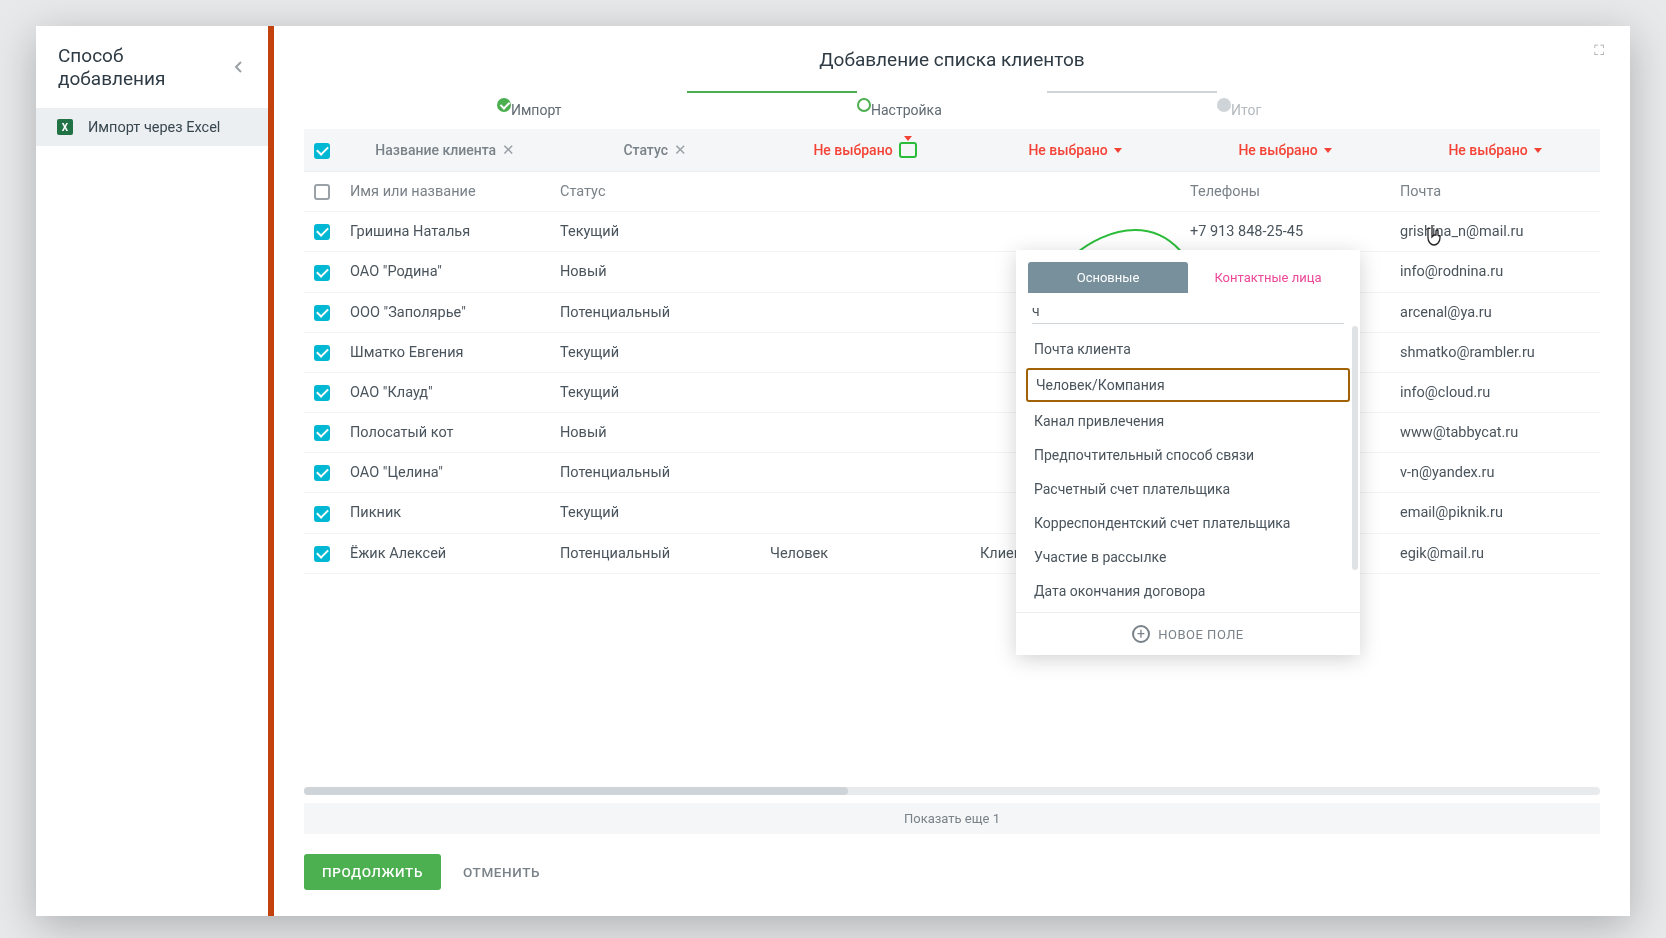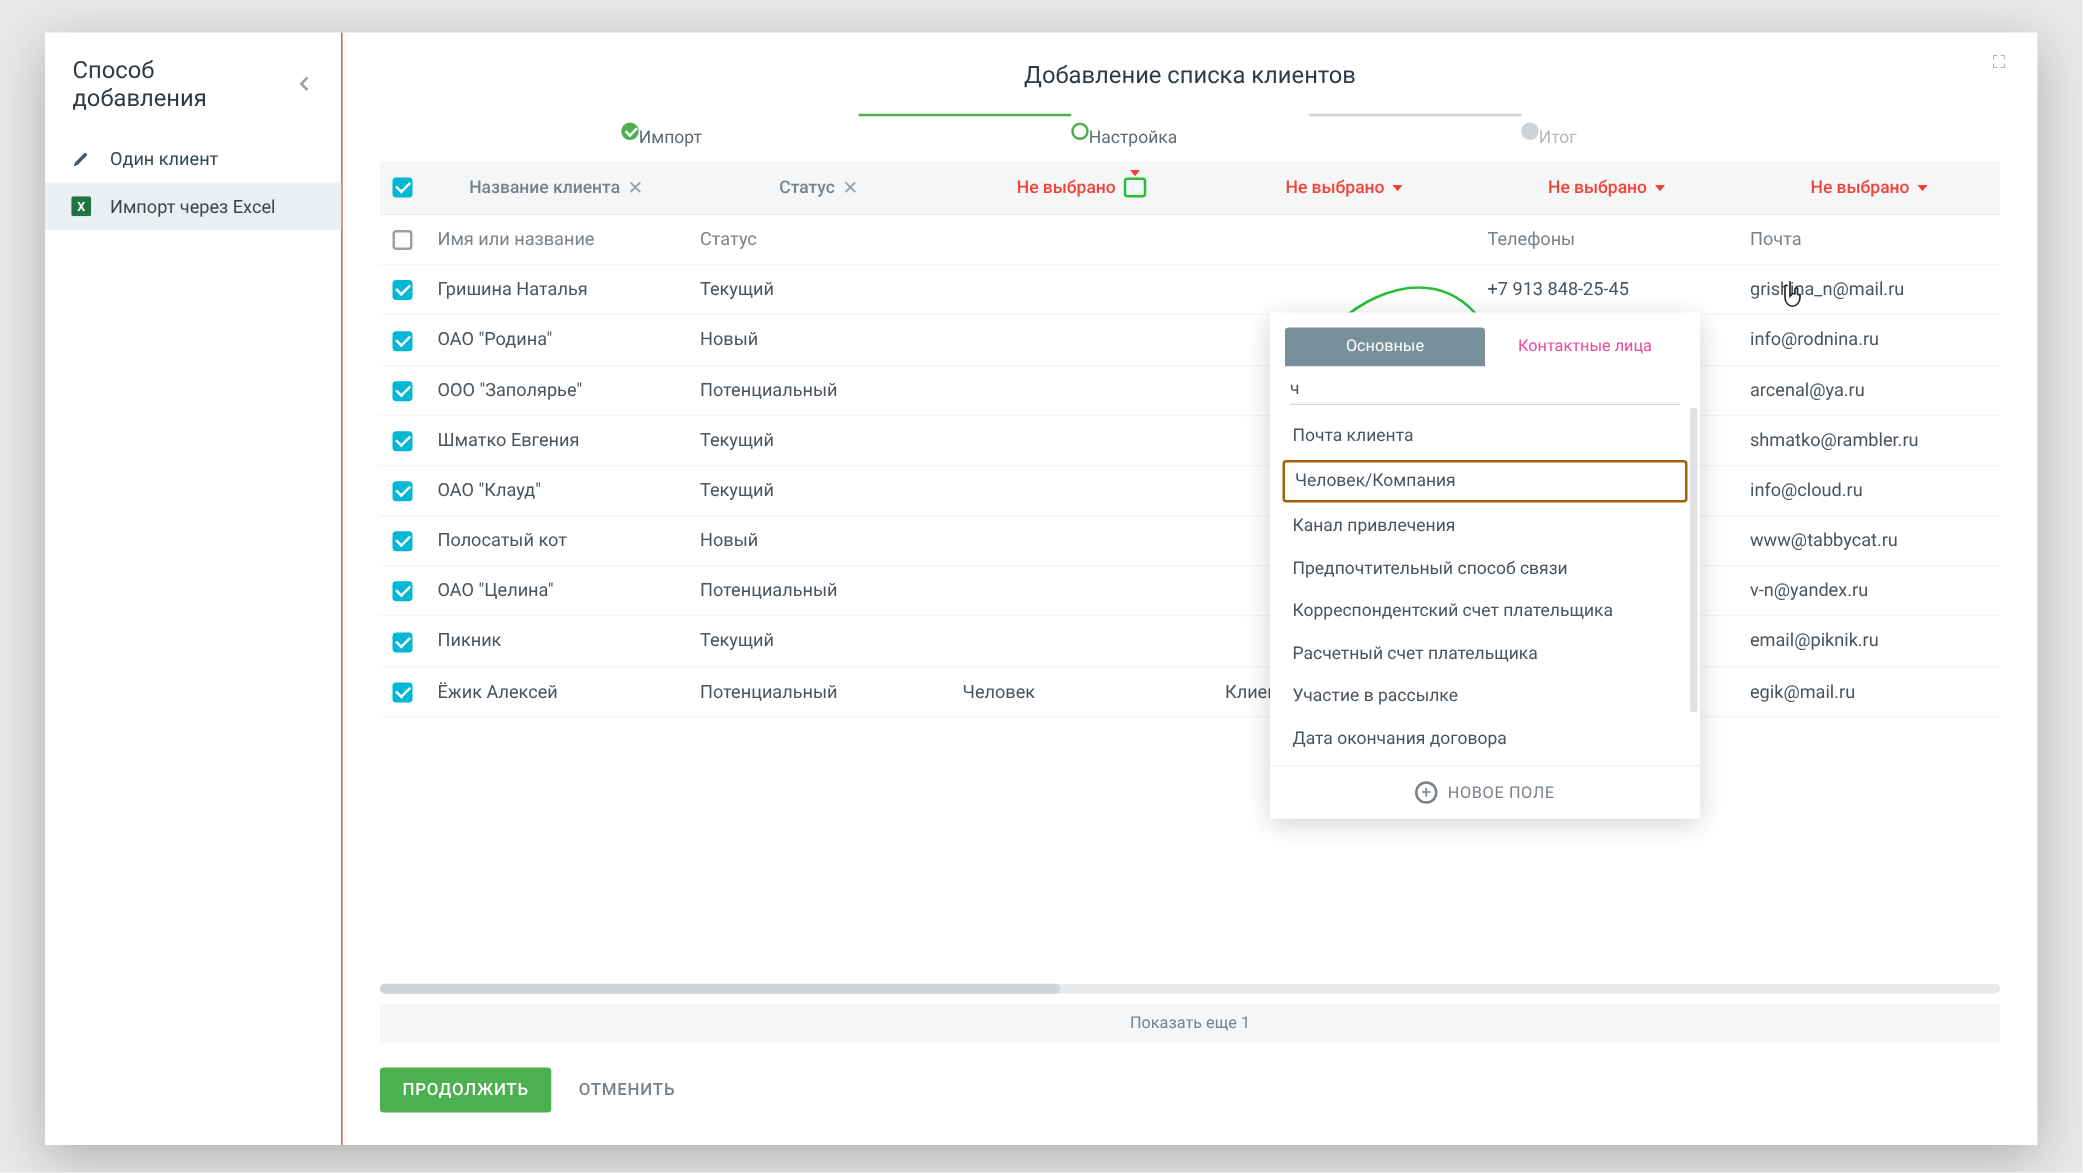--- a/index.html
+++ b/index.html
@@ -1,18 +1,18 @@
 <!DOCTYPE html>
 <html><head>
 <meta charset="utf-8">
 <style>
   * { box-sizing: border-box; margin: 0; padding: 0; font-family: -apple-system, BlinkMacSystemFont, "Segoe UI", Roboto, Arial, sans-serif; }
   body { background: #e8e9eb; width: 1666px; height: 938px; overflow: hidden; position: relative; }
   .modal { position: absolute; left: 36px; top: 26px; right: 36px; bottom: 22px; background: #fff; box-shadow: 0 10px 40px rgba(0,0,0,.25); display: flex; }
-  .sidebar { width: 252px; border-right: 1px solid #c2410c; }
+  .sidebar { width: 252px; border-right: 6px solid #c2410c; }
   .sidebar-header { display: flex; align-items: center; justify-content: space-between; padding: 18px 20px 18px 22px; }
   .sidebar-title { font-size: 19px; color: #2f3b44; }
   .chev { width: 18px; height: 18px; display:flex;align-items:center;justify-content:center;color:#9aa1a7; cursor:pointer;}
   .side-item { display:flex; align-items:center; gap:14px; padding: 10px 20px; color:#37474f; font-size:14.5px; cursor:pointer; }
   .side-item.active { background:#eceff1; }
   .side-ico { width:18px; height:18px; display:flex;align-items:center;justify-content:center; }
   .main { flex:1; display:flex; flex-direction:column; position:relative; }
   .main-header { position:relative; padding: 22px 40px 4px; text-align:center; }
   .main-title { font-size:19px; color:#2f3b44; }
   .expand-ico { position:absolute; right:26px; top:16px; color:#9aa1a7; cursor:pointer; font-size:14px; }
@@ -68,28 +68,20 @@
 <div class="modal">
   <aside class="sidebar">
     <div class="sidebar-header">
       <div class="sidebar-title">Способ добавления</div>
       <div class="chev">
         <svg width="10" height="12" viewBox="0 0 10 12">
             <path d="M7 1 L2 6 L7 11" stroke="#9aa1a7" stroke-width="2" fill="none"></path>
           </svg>
       </div>
     </div>
-    <div class="side-item">
-      <span class="side-ico">
-        <svg width="16" height="16" viewBox="0 0 16 16">
-            <path d="M2 14l1-3 8-8 2 2-8 8-3 1z" fill="#455a64"></path>
-          </svg>
-      </span>
-      <span>Один клиент</span>
-    </div>
     <div class="side-item active">
       <span class="side-ico">
         <svg width="16" height="16" viewBox="0 0 16 16">
             <rect width="16" height="16" rx="2" fill="#217346"></rect>
             <text x="8" y="12" text-anchor="middle" fill="#fff" font-size="10" font-weight="bold">X</text>
           </svg>
       </span>
       <span>Импорт через Excel</span>
     </div>
   </aside>
@@ -266,22 +258,22 @@
         <div class="dd-tab">Контактные лица</div>
       </div>
       <div class="dd-search">
         <input value="ч" style="">
       </div>
       <div class="dd-list">
         <div class="dd-item">Почта клиента</div>
         <div class="dd-item hi">Человек/Компания</div>
         <div class="dd-item">Канал привлечения</div>
         <div class="dd-item">Предпочтительный способ связи</div>
+        <div class="dd-item">Расчетный счет плательщика</div>
         <div class="dd-item">Корреспондентский счет плательщика</div>
-        <div class="dd-item">Расчетный счет плательщика</div>
         <div class="dd-item">Участие в рассылке</div>
         <div class="dd-item">Дата окончания договора</div>
       </div>
       <div class="dd-new">
         <span class="plus-c">+</span>
         <span>НОВОЕ ПОЛЕ</span>
       </div>
       <div class="dd-scrollbar"></div>
     </div>
 

